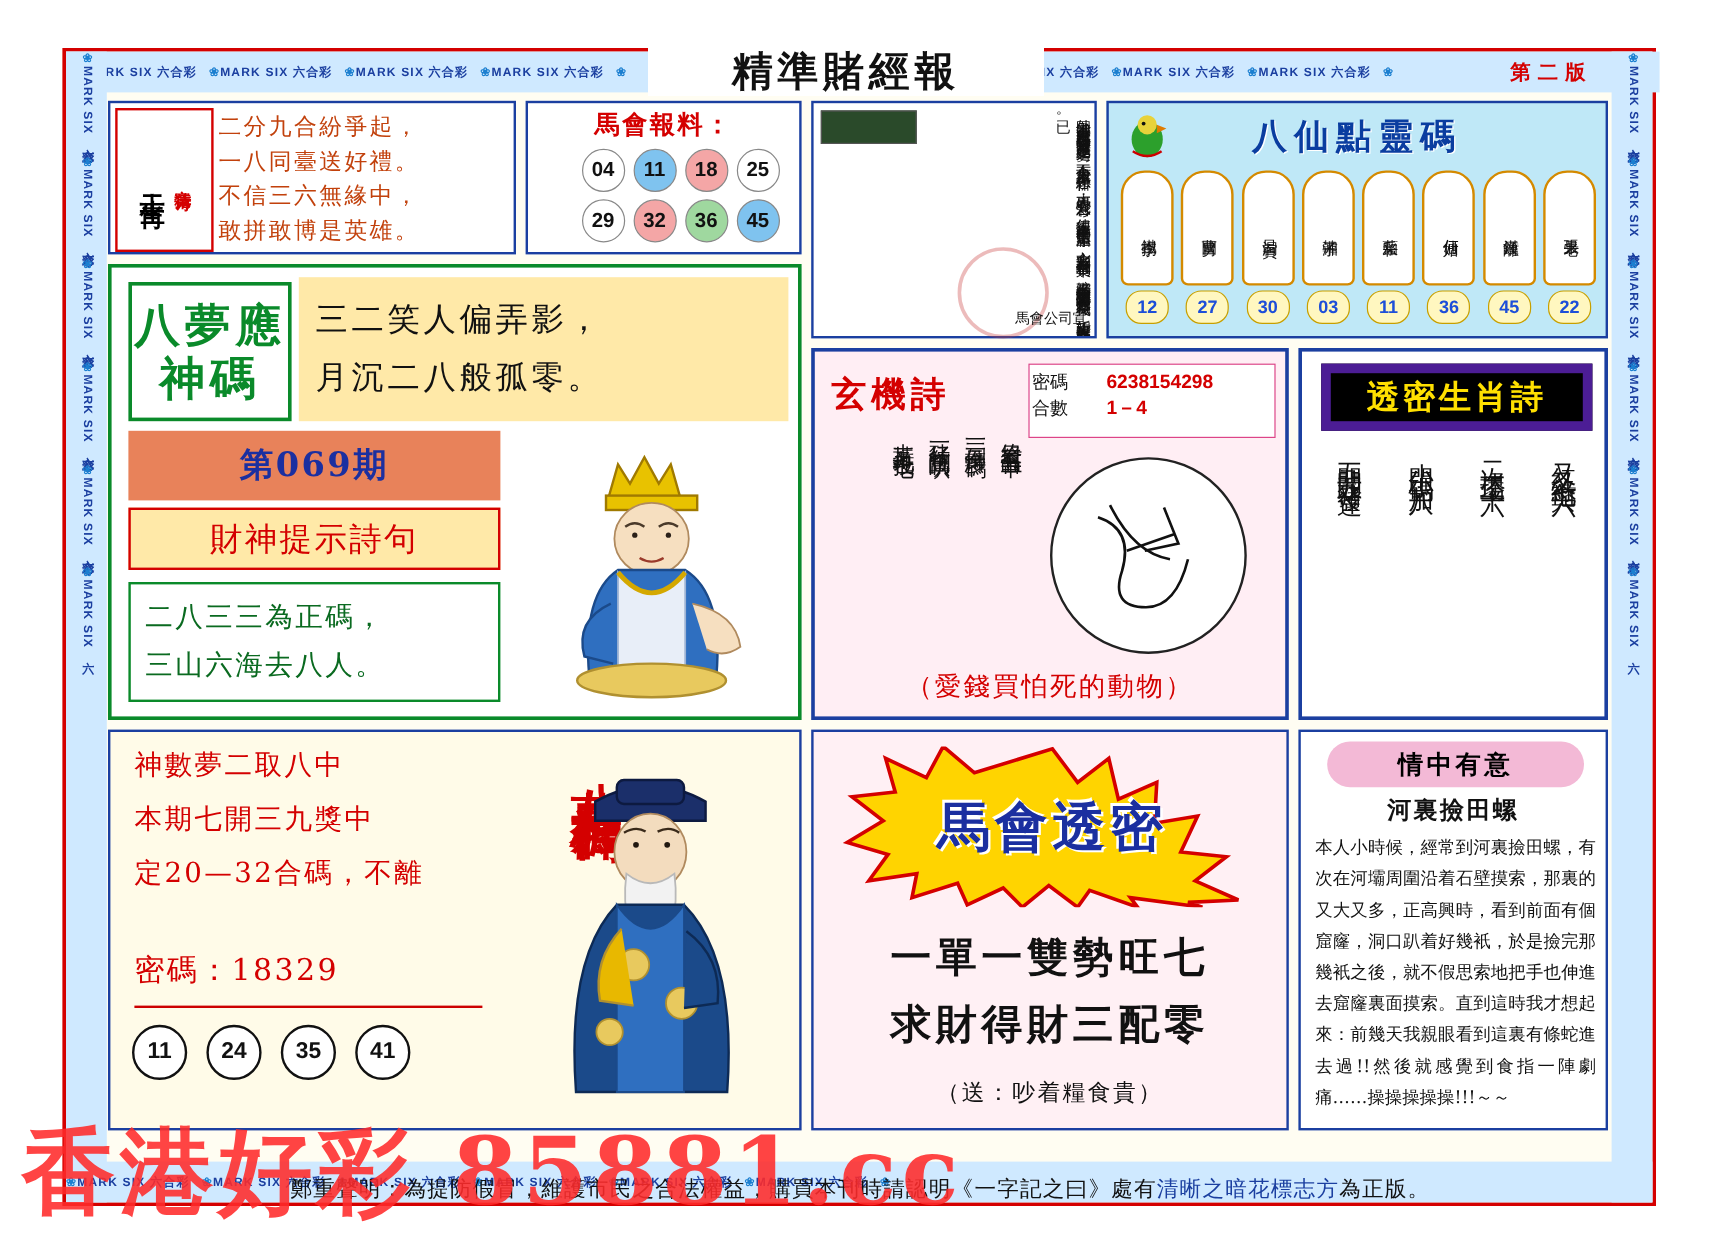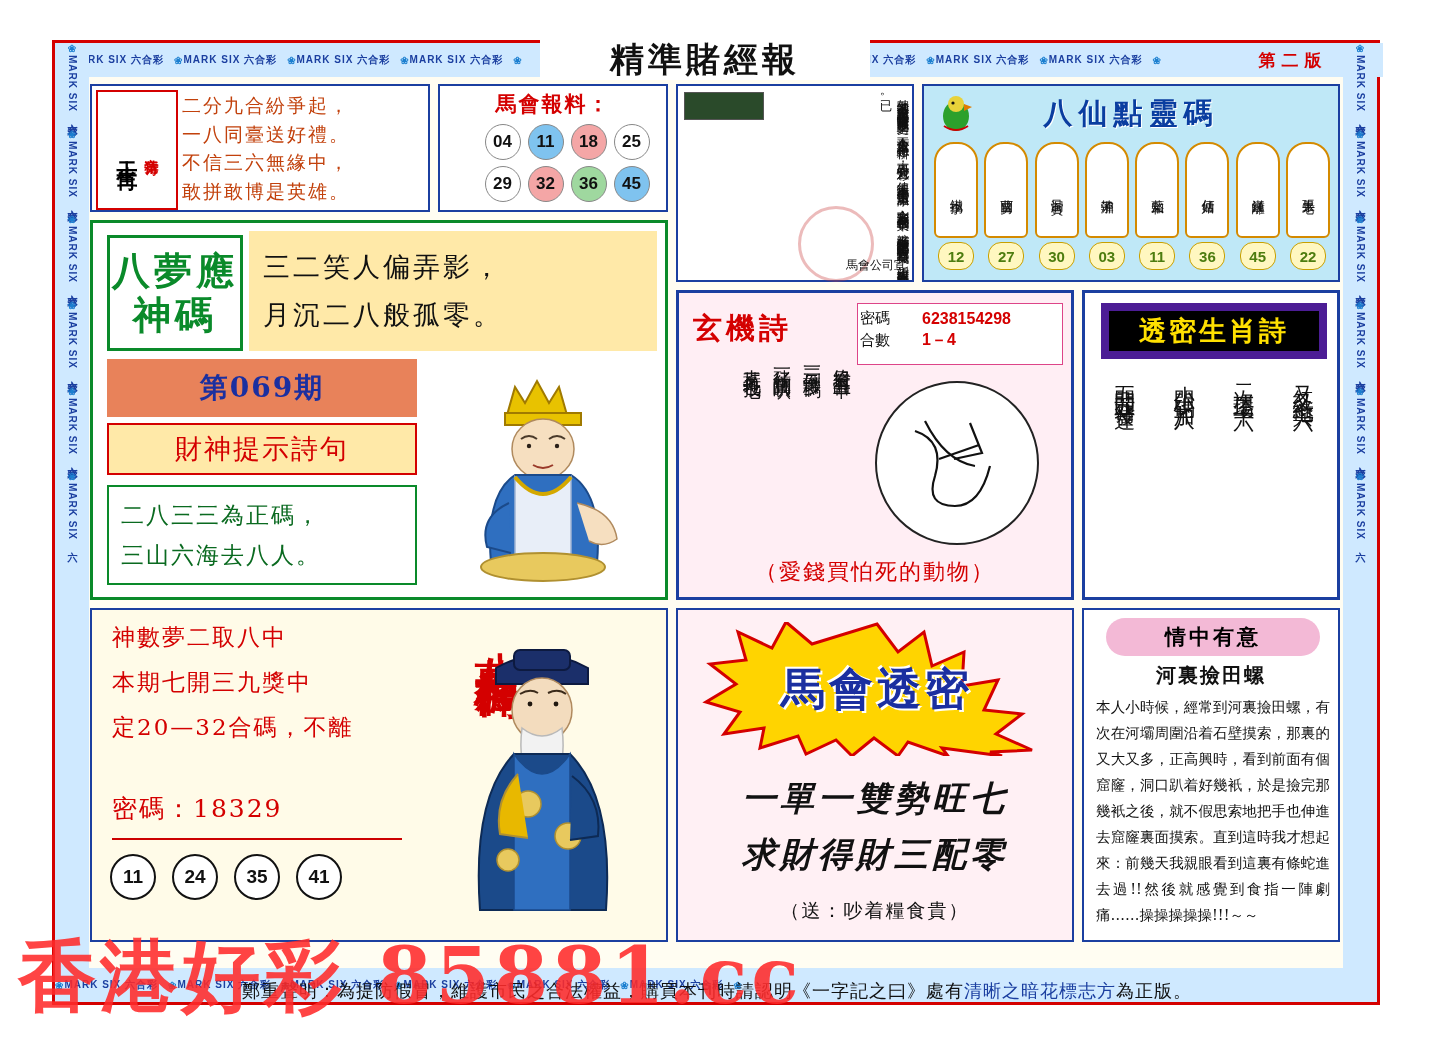--- a/index.html
+++ b/index.html
@@ -135,21 +135,21 @@
   }
   .imm{width:44px;display:flex;flex-direction:column;align-items:center;}
   .imm .cap{
     width:40px;height:92px;border:2px solid #d48a00;border-radius:20px 20px 6px 6px;
     background:#fff;display:flex;align-items:center;justify-content:center;
     writing-mode:vertical-rl;font-size:13px;color:#111;letter-spacing:1px;
   }
   .imm .num{
     margin-top:4px;width:34px;height:26px;border-radius:13px;background:#fff7c0;
     border:1px solid #c8a000;display:flex;align-items:center;justify-content:center;
-    font-size:15px;font-weight:bold;color:#4d7c0f;font-family:"Liberation Sans",sans-serif;
+    font-size:15px;font-weight:bold;color:#1d4ed8;font-family:"Liberation Sans",sans-serif;
   }
 
   
   .toum{
     left:0;top:140px;width:578px;height:380px;border:3px solid #0a8a2a;background:#fff;
   }
   .toum .logo{
     position:absolute;left:14px;top:12px;width:130px;height:110px;
     border:3px solid #0a8a2a;background:#fff;
     display:flex;align-items:center;justify-content:center;
@@ -268,21 +268,21 @@
     position:absolute;left:24px;top:12px;width:350px;height:134px;
   }
   .star .label{
     position:absolute;left:0;top:0;width:350px;height:134px;
     display:flex;align-items:center;justify-content:center;
     font-size:44px;font-weight:bold;color:#1b2fa0;letter-spacing:4px;
     text-shadow:2px 2px 0 #fff,-2px -2px 0 #fff;
   }
   .starbox .bigline{
     position:absolute;left:0;top:160px;width:100%;text-align:center;
-    font-size:34px;font-weight:bold;color:#111;letter-spacing:4px;line-height:56px;font-style:italic;
+    font-size:34px;font-weight:bold;color:#111;letter-spacing:4px;line-height:56px;
   }
   .starbox .small{
     position:absolute;left:0;bottom:16px;width:100%;text-align:center;
     font-size:19px;color:#111;letter-spacing:2px;
   }
 
   
   .qing{
     left:992px;top:528px;width:258px;height:334px;border:2px solid #1b3fa0;background:#fff;
   }

